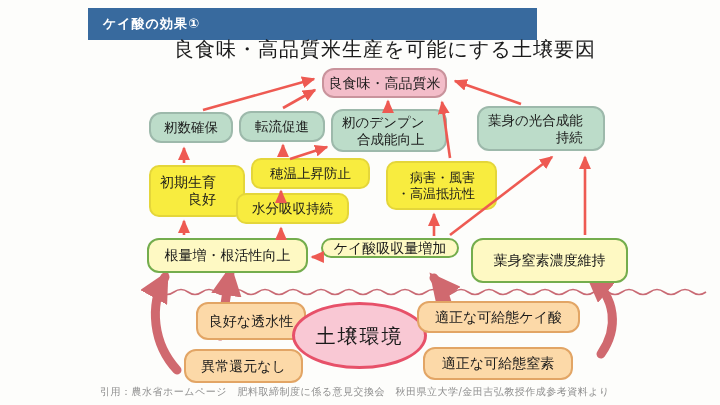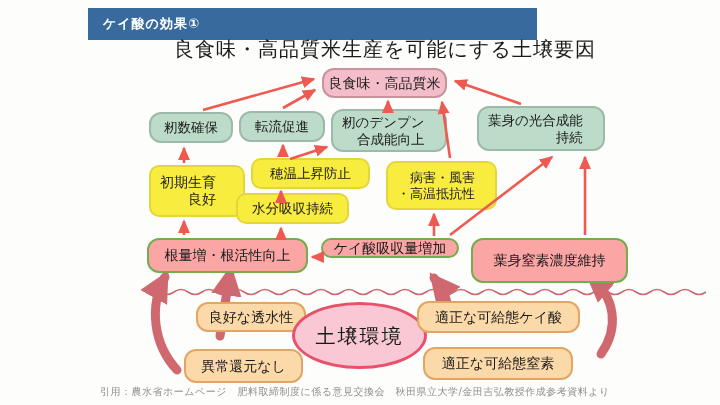--- a/index.html
+++ b/index.html
@@ -29,21 +29,21 @@
   .node{
     position:absolute;box-sizing:border-box;
     display:flex;align-items:center;justify-content:center;
     text-align:center;border-radius:12px;
     font-size:13.5px;line-height:1.2;white-space:pre-line;
   }
   .al{justify-content:flex-start;text-align:right;padding-left:9px}
   .pink  {background:#f3bdc9;border:2px solid #c9939c}
   .lgreen{background:#bcdcc9;border:2px solid #9db9ab}
   .yellow{background:#f8ec3f;border:2px solid #e4d63a;border-radius:10px}
-  .green {background:#fca5a5;border:2px solid #74ad4d;font-size:14px}
+  .green {background:#fef9c3;border:2px solid #74ad4d;font-size:14px}
   .peach {background:#fcd9a8;border:2px solid #e2a565;font-size:14px}
   .oval{
     background:#f9c8d4;border:3px solid #e75169;border-radius:50%;
     font-size:20px;letter-spacing:2px;
   }
   .fs14{font-size:14px}
   .fs13{font-size:13px}
 
   .citation{
     position:absolute;left:100px;top:385px;z-index:3;
@@ -88,21 +88,21 @@
 良好</div>
   <div class="node yellow" style="left:251px;top:158px;width:119px;height:31px">穂温上昇防止</div>
   <div class="node yellow" style="left:236px;top:193px;width:113px;height:31px">水分吸収持続</div>
   <div class="node yellow al fs13" style="left:386px;top:161px;width:111px;height:49px">病害・風害
 ・高温抵抗性</div>
 
   <div class="node green" style="left:147px;top:238px;width:161px;height:35px">根量増・根活性向上</div>
   <div class="node green" style="left:321px;top:238px;width:138px;height:20px">ケイ酸吸収量増加</div>
   <div class="node green" style="left:471px;top:238px;width:157px;height:45px">葉身窒素濃度維持</div>
 
-  <div class="node peach" style="left:196px;top:302px;width:110px;height:30px">良好な透水性</div>
+  <div class="node peach" style="left:196px;top:302px;width:110px;height:38px">良好な透水性</div>
   <div class="node peach" style="left:184px;top:349px;width:119px;height:34px">異常還元なし</div>
   <div class="node oval" style="left:292px;top:302px;width:135px;height:67px">土壌環境</div>
   <div class="node peach" style="left:417px;top:301px;width:163px;height:32px">適正な可給態ケイ酸</div>
   <div class="node peach" style="left:423px;top:347px;width:150px;height:33px">適正な可給態窒素</div>
 </div>
 
 <svg id="over" class="layer" viewBox="0 0 720 405">
   <defs>
     <marker id="mt" markerWidth="5.2" markerHeight="4.6" refX="4.6" refY="2.3" orient="auto">
       <path d="M0 0 L5.2 2.3 L0 4.6 z" fill="#ee5a52"></path>

